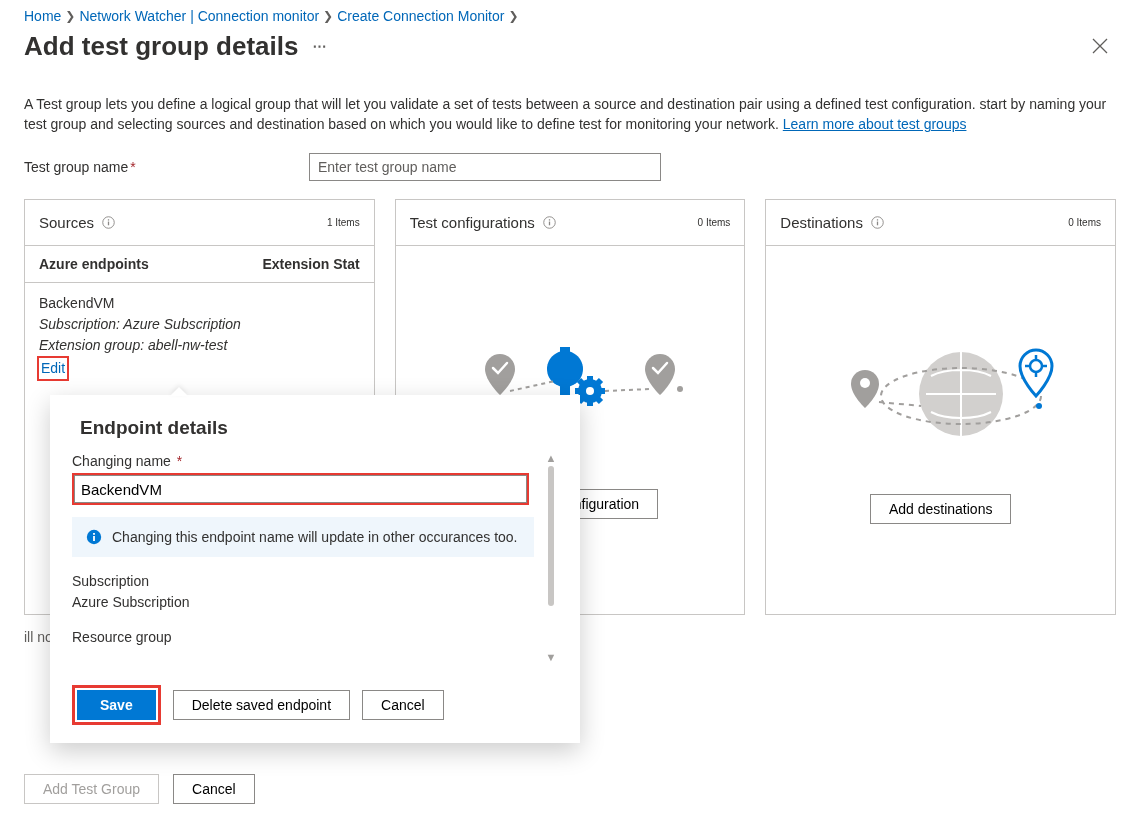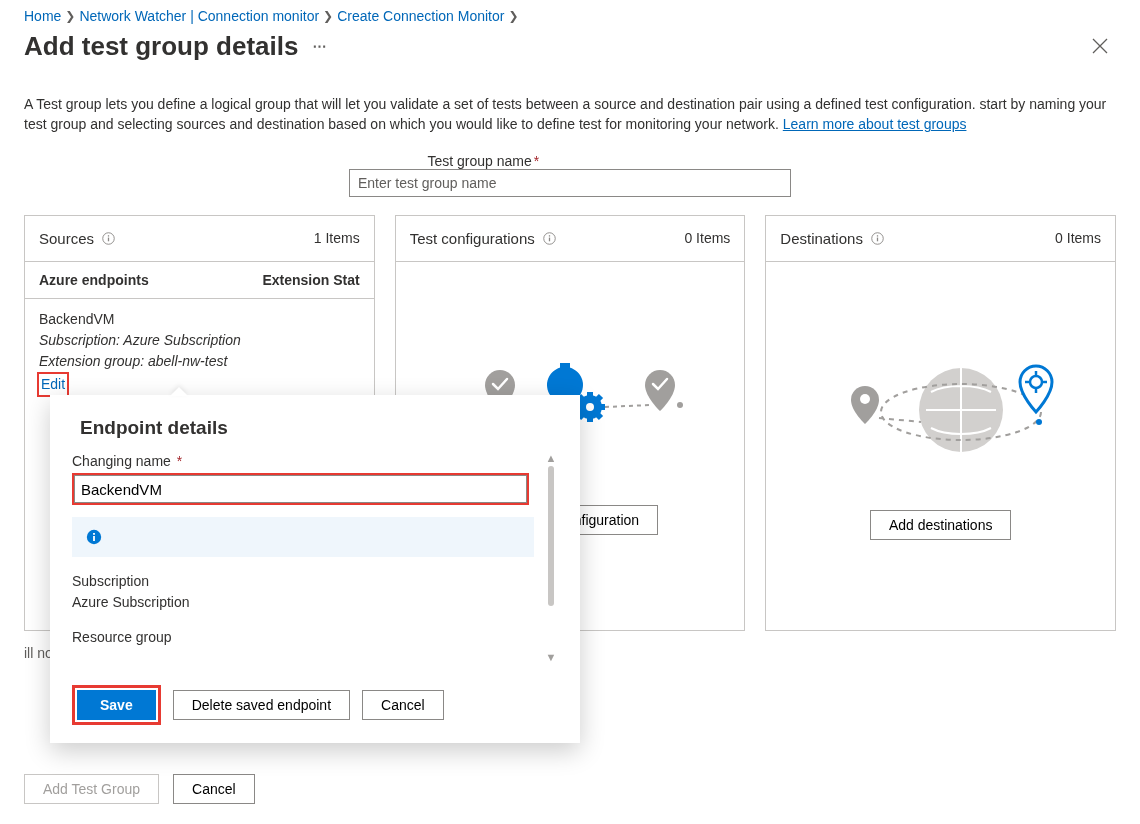--- a/index.html
+++ b/index.html
@@ -54,27 +54,26 @@
     cursor:pointer;
     color:#605e5c;
   }
   .content { padding: 0 24px; }
   .intro { line-height: 1.45; }
   .field-row {
     display: flex;
     align-items: center;
     margin-top: 18px;
     margin-bottom: 18px;
-    flex-direction: column;
   }
   .field-row label { width: 285px; }
   .req { color: #a4262c; margin-left: 2px; }
   .txt-input {
     height: 28px;
-    width: 442px;
+    width: 352px;
     border: 1px solid var(--border);
     padding: 2px 8px;
     font-family: inherit;
     font-size: 14px;
     color: var(--text);
   }
   .txt-input::placeholder { color: #605e5c; }
   .panels {
     display: flex;
     gap: 20px;
@@ -88,21 +87,21 @@
     position: relative;
   }
   .panel-head {
     display: flex;
     align-items: center;
     padding: 14px 14px;
     border-bottom: 1px solid var(--panel-border);
   }
   .panel-head .ptitle { font-size: 15px; }
   .panel-head .info-icon { margin-left: 8px; color: var(--muted); }
-  .panel-head .count { margin-left: auto; font-size: 14px; color: var(--text); }
+  .panel-head .count { margin-left: auto; font-size: 10px; color: var(--text); }
   .src-header {
     display: flex;
     padding: 10px 14px;
     border-bottom: 1px solid var(--panel-border);
     font-weight: 600;
   }
   .src-header .col1 { flex: 1; }
   .src-row {
     padding: 10px 14px 0;
     line-height: 1.5;
@@ -385,20 +384,21 @@
       </span>
 
       <div class="infobox">
         <span class="iicon">
           <svg width="16" height="16" viewBox="0 0 16 16">
               <circle cx="8" cy="8" r="7.2" fill="#0078d4"></circle>
               <rect x="7.1" y="7" width="1.8" height="5" fill="#fff"></rect>
               <rect x="7.1" y="4" width="1.8" height="1.8" fill="#fff"></rect>
             </svg>
         </span>
+        <span>Changing this endpoint name will update in other occurances too.</span>
       </div>
 
       <div class="pop-detail">
         <div>Subscription</div>
         <div>Azure Subscription</div>
       </div>
       <div class="pop-detail">
         <div>Resource group</div>
       </div>
     </div>

